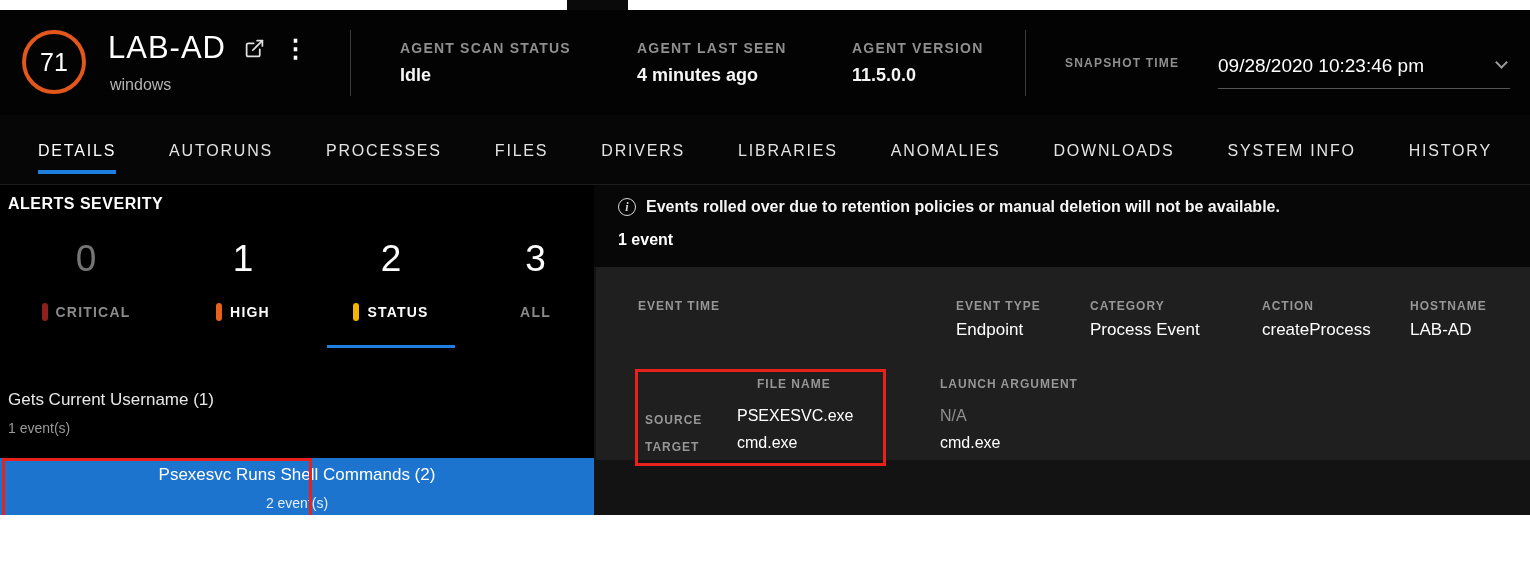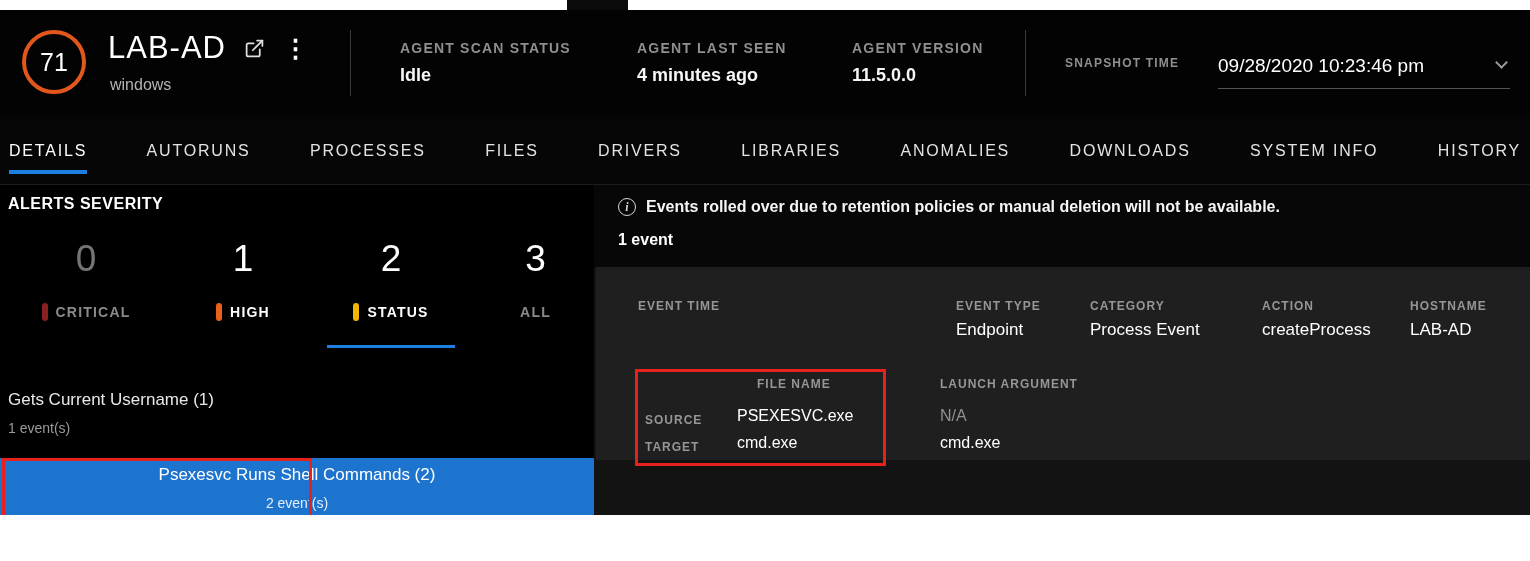--- a/index.html
+++ b/index.html
@@ -27,21 +27,21 @@
   .stat1 { left:400px; } .stat2 { left:637px; } .stat3 { left:852px; }
   .snapshot-label { position:absolute; left:1065px; top:46px; color:#8f8f8f; font-size:12px; font-weight:bold; letter-spacing:1.2px; }
   .snapshot-select { position:absolute; left:1218px; top:33px; width:292px; height:46px; display:flex;
                      align-items:center; justify-content:space-between; border-bottom:1px solid #555;
                      color:#ffffff; font-size:19px; cursor:pointer; }
   .chevron-down { width:9px; height:9px; border-right:2px solid #9a9a9a; border-bottom:2px solid #9a9a9a;
                   transform:rotate(45deg); margin-top:-6px; margin-right:4px; }
 
   
   .tabs { position:absolute; left:0; top:115px; width:1530px; height:70px; background:#060606;
-          display:flex; justify-content:space-between; align-items:center; padding:0 9px;
+          display:flex; justify-content:space-between; align-items:center; padding:0 38px;
           border-bottom:1px solid #1c1c1c; }
   .tab { color:#e3e3e3; font-size:16px; letter-spacing:1.8px; padding:16px 0 10px;
          border-bottom:4px solid transparent; cursor:pointer; white-space:nowrap; }
   .tab.active { color:#ffffff; border-bottom-color:#1d80e0; }
 
   
   .left-panel { position:absolute; left:0; top:185px; width:594px; height:376px; background:#000000; }
   .panel-title { position:absolute; left:8px; top:10px; color:#ffffff; font-size:16px; font-weight:bold; letter-spacing:0.5px; }
   .sev-col { position:absolute; top:52px; display:flex; flex-direction:column; align-items:center; cursor:pointer; }
   .sev-count { font-size:37px; color:#ffffff; line-height:44px; }

